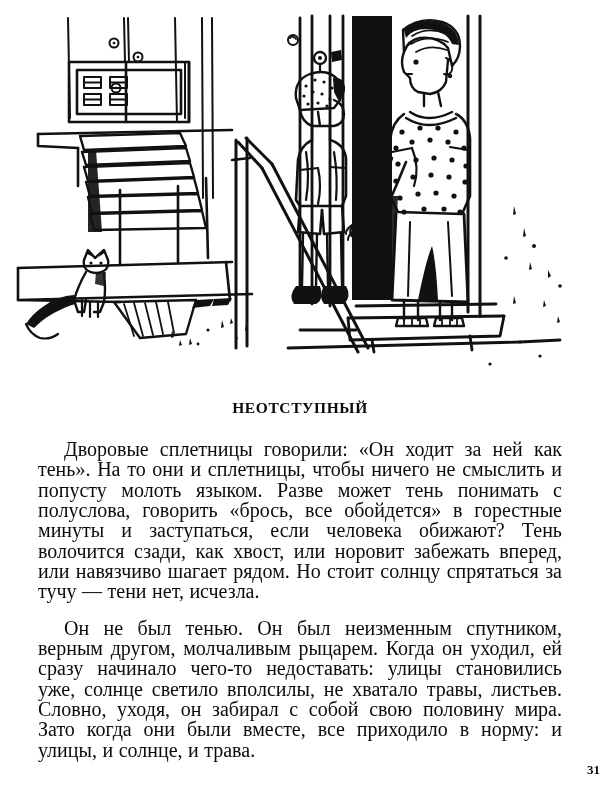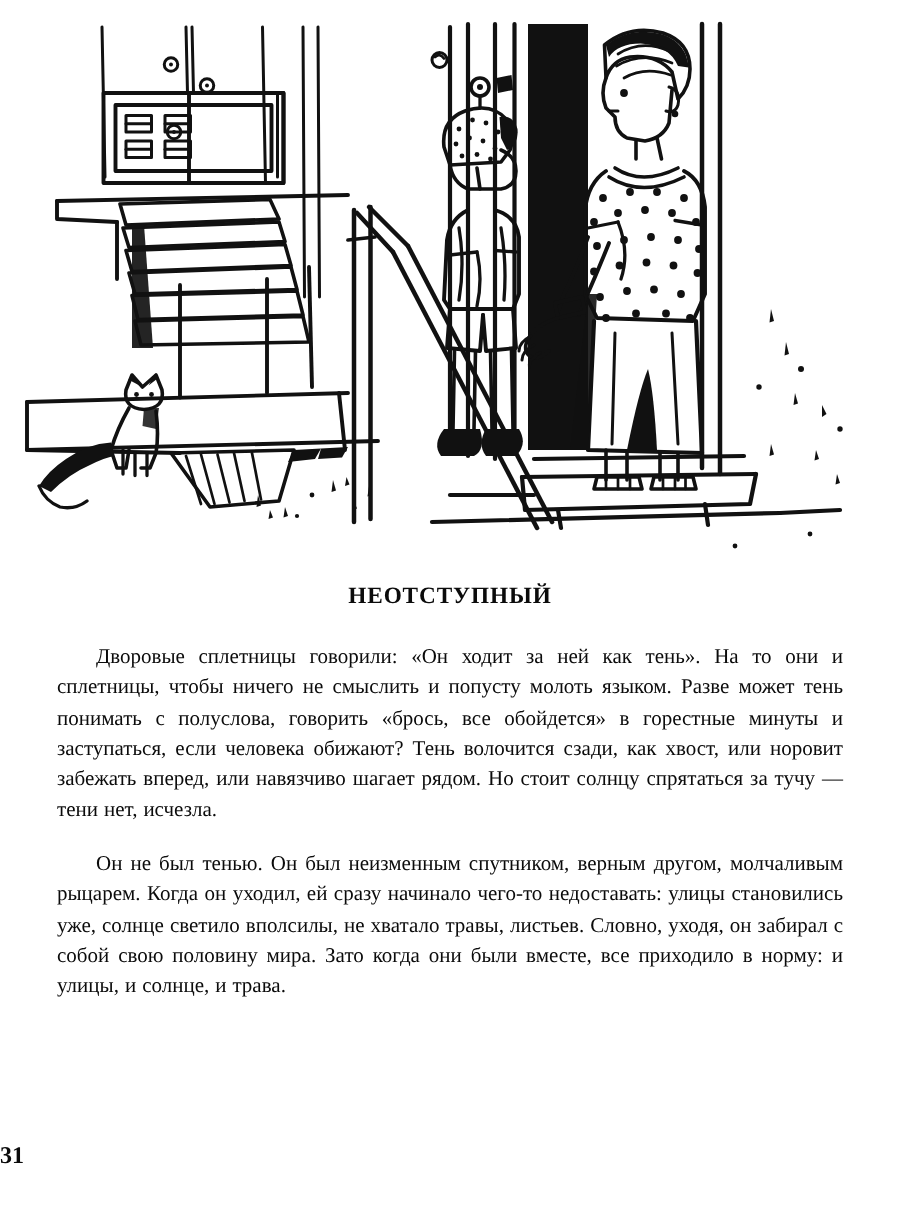--- a/index.html
+++ b/index.html
@@ -32,44 +32,44 @@
     left: 38px;
     top: 386px;
     width: 524px;
   }
 
   #story-title {
     text-align: center;
     font-weight: bold;
     font-size: 15.5px;
     letter-spacing: 0.6px;
-    margin: 3px 0 22px 0;
+    margin: 13px 0 22px 0;
     font-family: "Liberation Serif", "DejaVu Serif", serif;
   }
 
   .para {
     margin: 0;
     text-align: justify;
     text-align-last: left;
     text-indent: 26px;
-    font-size: 14px;
+    font-size: 20px;
     line-height: 20.35px;
     word-spacing: 0.5px;
     -webkit-hyphens: none;
     hyphens: none;
   }
   .para + .para { margin-top: 16px; }
 
   #page-number {
     position: absolute;
     left: 0;
     top: 762px;
     width: 600px;
-    text-align: left;
-    font-size: 16px;
+    text-align: right;
+    font-size: 13px;
     font-weight: bold;
     font-family: "Liberation Serif", "DejaVu Serif", serif;
   }
 
   .ink { fill: #111111; }
   .line {
     fill: none;
     stroke: #111111;
     stroke-linecap: round;
     stroke-linejoin: round;

